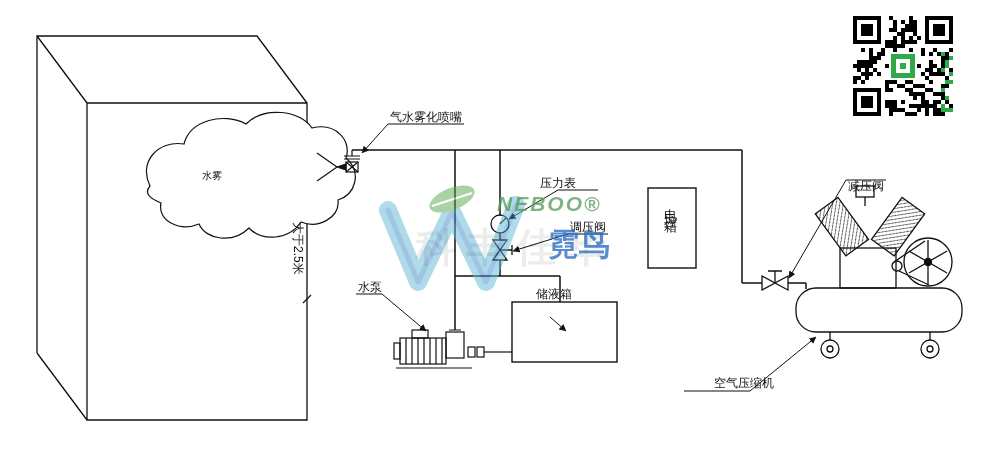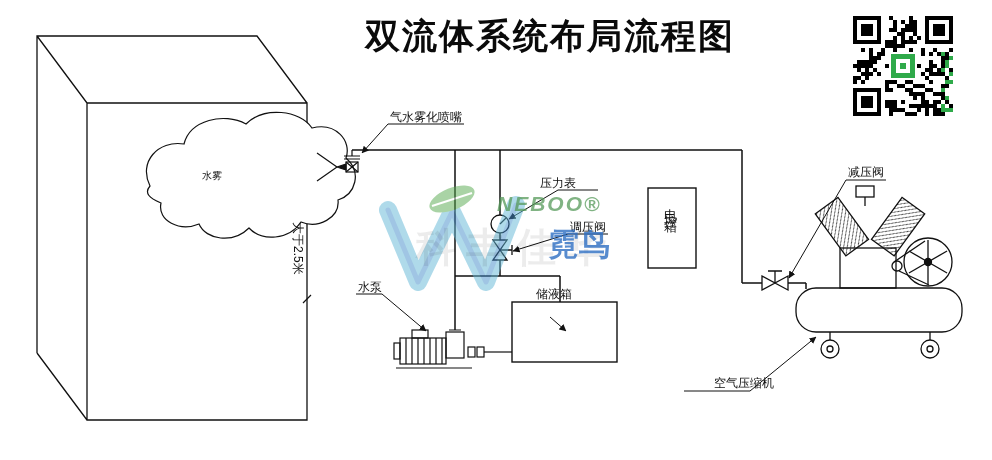--- a/index.html
+++ b/index.html
@@ -337,30 +337,29 @@
           <rect x="88" y="96" width="4" height="4" fill="#000"></rect>
         </g>
       <g>
         <rect x="38" y="38" width="24" height="24" fill="#2faa4a"></rect>
         <rect x="43" y="43" width="14" height="14" fill="#fff"></rect>
         <rect x="47" y="47" width="6" height="6" fill="#2faa4a"></rect>
       </g>
     </g>
   </svg>
 
-  <div id="title">双流体系统布局流程图</div>
 
   <div class="lbl" style="left:390px;top:111px;">气水雾化喷嘴</div>
   <div class="lbl" style="left:202px;top:162px;font-size:10px;margin-top:8px;">水雾</div>
   <div class="lbl rot90" style="left:304px;top:222px;">大于2.5米</div>
   <div class="lbl" style="left:540px;top:177px;">压力表</div>
   <div class="lbl" style="left:570px;top:221px;">调压阀</div>
   <div class="lbl vert" style="left:662px;top:198px;height:64px;">电控箱</div>
   <div class="lbl" style="left:358px;top:281px;">水泵</div>
   <div class="lbl" style="left:536px;top:288px;">储液箱</div>
-  <div class="lbl" style="left:848px;top:166px;">减压阀</div>
+  <div class="lbl" style="left:848px;top:180px;">减压阀</div>
   <div class="lbl" style="left:714px;top:377px;">空气压缩机</div>
 
   <div class="lbl" id="wm-faint">科丰佳华</div>
   <div class="lbl" id="wm-en">NEBOO®</div>
   <div class="lbl" id="wm-cn">霓鸟</div>
 
 </div>
 
 </body></html>

